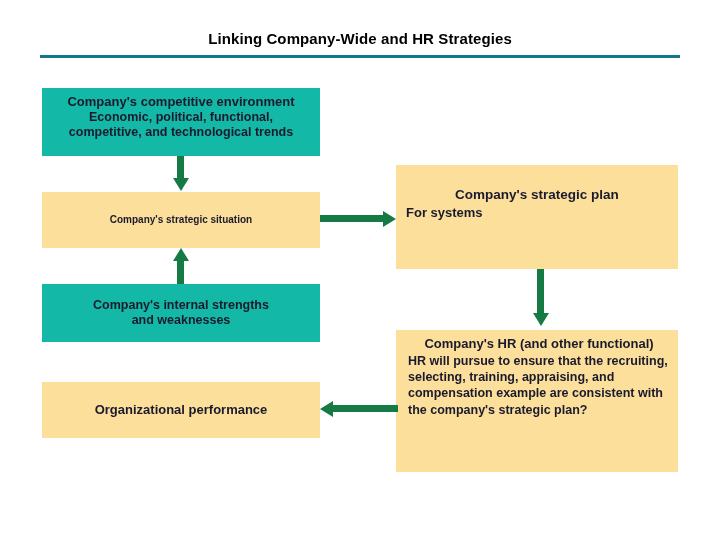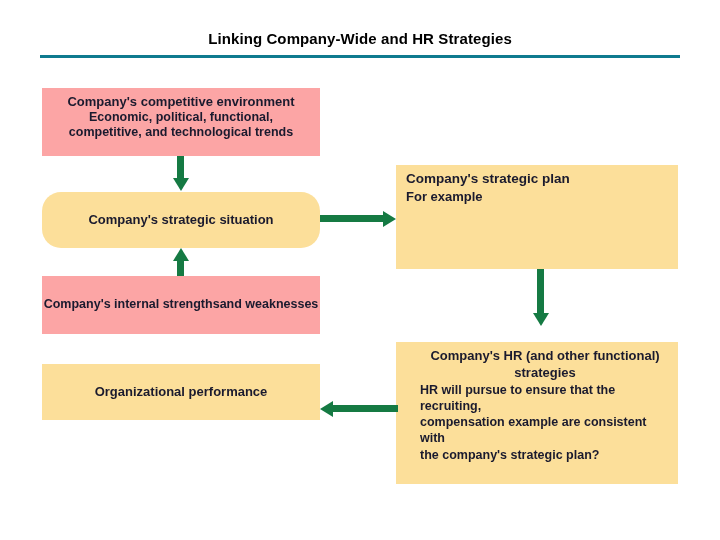--- a/index.html
+++ b/index.html
@@ -41,21 +41,21 @@
 
   .box {
     position: absolute;
     box-sizing: border-box;
     text-align: center;
     color: #1a1a2e;
     font-weight: bold;
     line-height: 1.22;
   }
   .box.purple {
-    background: #fca5a5;
+    background: #14b8a6;
   }
   .box.yellow {
     background: #fcdf9a;
   }
 
   
   #box-environment {
     left: 42px;
     top: 88px;
     width: 278px;
@@ -67,79 +67,79 @@
   #box-environment .sub {
     font-size: 12.5px;
   }
 
   
   #box-situation {
     left: 42px;
     top: 192px;
     width: 278px;
     height: 56px;
-    font-size: 13px;
+    font-size: 10px;
     display: flex;
     align-items: center;
     justify-content: center;
-    border-radius: 19px;
   }
 
   
   #box-internal {
     left: 42px;
-    top: 276px;
+    top: 284px;
     width: 278px;
     height: 58px;
     font-size: 12.5px;
     display: flex;
     align-items: center;
     justify-content: center;
-    flex-direction: row;
+    flex-direction: column;
   }
 
   
   #box-performance {
     left: 42px;
-    top: 364px;
+    top: 382px;
     width: 278px;
     height: 56px;
     font-size: 13px;
     display: flex;
     align-items: center;
     justify-content: center;
   }
 
   
   #box-plan {
     left: 396px;
     top: 165px;
     width: 282px;
     height: 104px;
     padding: 6px 10px 0 10px;
     text-align: left;
     font-size: 13px;
   }
   #box-plan .heading {
-    text-align: left;
+    text-align: center;
     font-size: 13.5px;
     margin-bottom: 2px;
+    margin-top: 16px;
   }
   #box-plan .item {
     font-size: 13px;
     font-weight: bold;
   }
 
   
   #box-hr {
     left: 396px;
-    top: 342px;
+    top: 330px;
     width: 282px;
     height: 142px;
-    padding: 6px 8px 0 24px;
+    padding: 6px 8px 0 12px;
     text-align: left;
     font-size: 12.5px;
   }
   #box-hr .heading {
     text-align: center;
     font-size: 13px;
     margin-bottom: 1px;
   }
   #box-hr .body {
     font-size: 12.5px;
@@ -218,32 +218,32 @@
     <div>Organizational performance</div>
   </div>
 
   <div class="arrow" style="left:320px; top:211px; width:78px; height:16px;">
     <div class="shaft" style="left:0; top:4px; width:66px; height:7px;"></div>
     <div class="head right" style="left:63px; top:0;"></div>
   </div>
 
   <div class="box yellow" id="box-plan">
     <div class="heading">Company's strategic plan</div>
-    <div class="item">For example</div>
+    <div class="item">For systems</div>
   </div>
 
   <div class="arrow" style="left:533px; top:269px; width:16px; height:58px;">
     <div class="shaft" style="left:4px; top:0; width:7px; height:46px;"></div>
     <div class="head down" style="left:0; top:44px;"></div>
   </div>
 
   <div class="box yellow" id="box-hr">
     <div class="heading">Company's HR (and other functional)</div>
-    <div class="heading">strategies</div>
     <div class="body">HR will pursue to ensure that the recruiting,</div>
+    <div class="body">selecting, training, appraising, and</div>
     <div class="body">compensation example are consistent with</div>
     <div class="body">the company's strategic plan?</div>
   </div>
 
   <div class="arrow" style="left:320px; top:401px; width:78px; height:16px;">
     <div class="shaft" style="left:12px; top:4px; width:66px; height:7px;"></div>
     <div class="head left" style="left:0; top:0;"></div>
   </div>
 
 </div>

